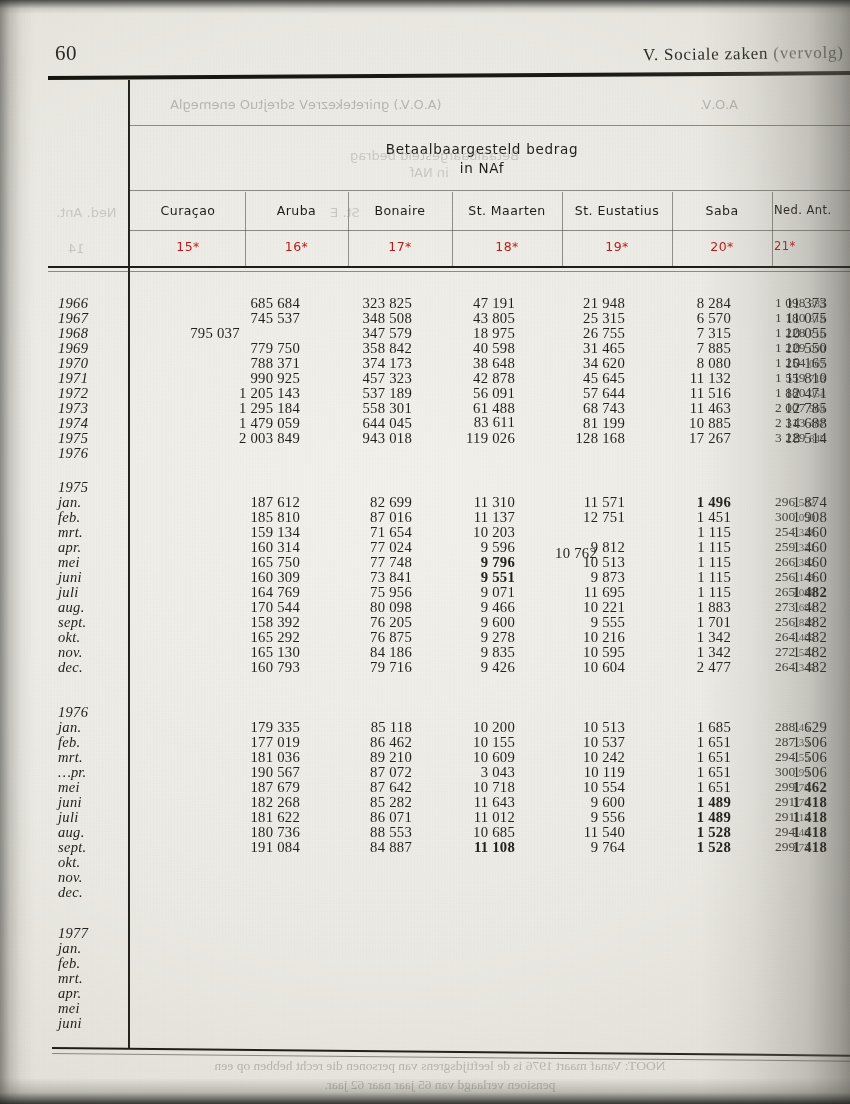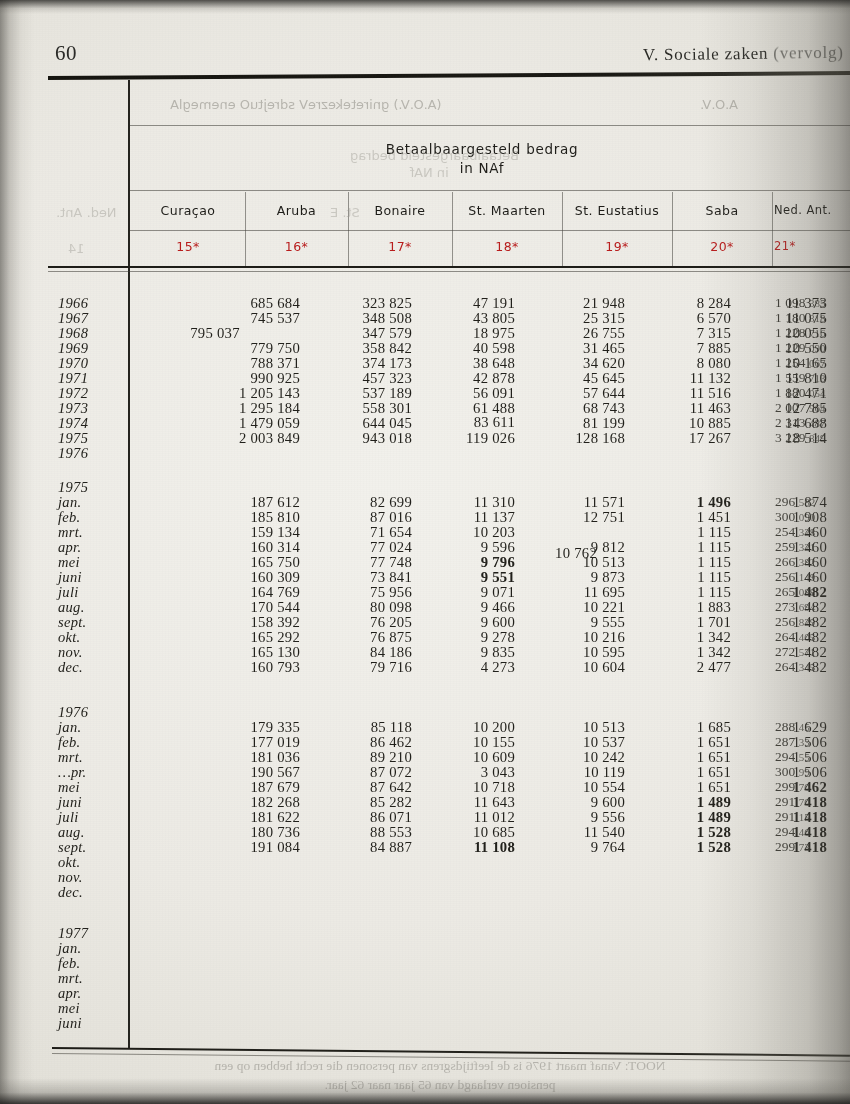--- a/index.html
+++ b/index.html
@@ -489,21 +489,21 @@
       <div class="cell" style="top: 644px; left: 150px; width: 150px;">165 130</div>
       <div class="cell" style="top: 644px; left: 318px; width: 94px;">84 186</div>
       <div class="cell" style="top: 644px; left: 425px; width: 90px;">9 835</div>
       <div class="cell" style="top: 644px; left: 530px; width: 95px;">10 595</div>
       <div class="cell" style="top: 644px; left: 638px; width: 93px;">1 342</div>
       <div class="cell" style="top: 644px; left: 742px; width: 85px;">1 482</div>
       <div class="cell cut" style="top: 644px; left: 775px; text-align: left;">272 <span class="frag">571</span></div>
       <div class="rowlabel" style="top: 659px;">dec.</div>
       <div class="cell" style="top: 659px; left: 150px; width: 150px;">160 793</div>
       <div class="cell" style="top: 659px; left: 318px; width: 94px;">79 716</div>
-      <div class="cell" style="top: 659px; left: 425px; width: 90px;">4 273</div>
+      <div class="cell" style="top: 659px; left: 425px; width: 90px;">9 426</div>
       <div class="cell" style="top: 659px; left: 530px; width: 95px;">10 604</div>
       <div class="cell" style="top: 659px; left: 638px; width: 93px;">2 477</div>
       <div class="cell" style="top: 659px; left: 742px; width: 85px;">1 482</div>
       <div class="cell cut" style="top: 659px; left: 775px; text-align: left;">264 <span class="frag">345</span></div>
       <div class="rowlabel" style="top: 704px;">1976</div>
       <div class="rowlabel" style="top: 719px;">jan.</div>
       <div class="cell" style="top: 719px; left: 150px; width: 150px;">179 335</div>
       <div class="cell" style="top: 719px; left: 318px; width: 94px;">85 118</div>
       <div class="cell" style="top: 719px; left: 425px; width: 90px;">10 200</div>
       <div class="cell" style="top: 719px; left: 530px; width: 95px;">10 513</div>

